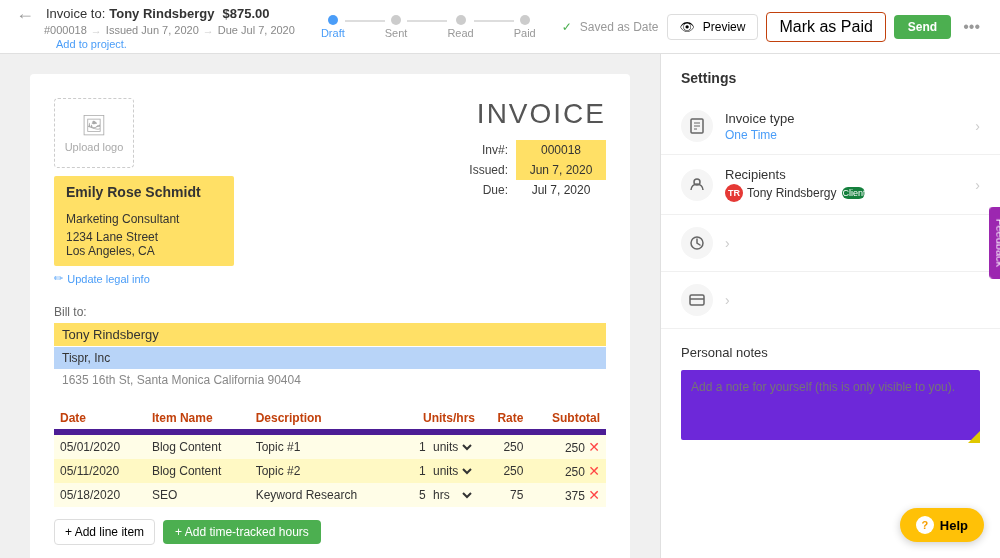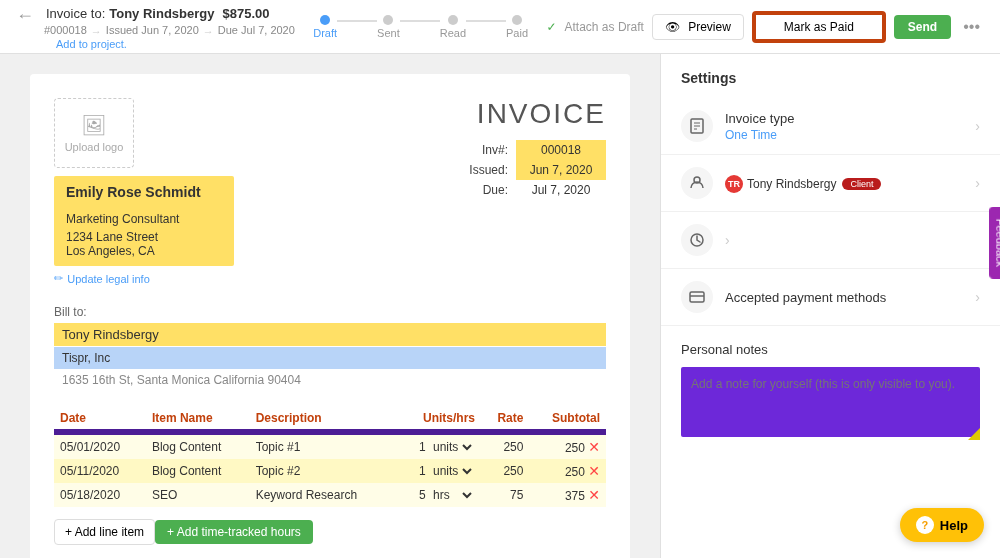--- a/index.html
+++ b/index.html
@@ -20,21 +20,21 @@
     .step-dot { width: 10px; height: 10px; border-radius: 50%; background: #ccc; }
     .step-dot.active { background: #4a9df8; }
     .step-label { font-size: 11px; color: #999; margin-top: 2px; }
     .step-label.active { color: #4a9df8; }
     .step-line { width: 40px; height: 2px; background: #ddd; margin-bottom: 12px; }
 
     
     .action-area { display: flex; align-items: center; gap: 8px; }
     .saved-draft { font-size: 12px; color: #999; display: flex; align-items: center; gap: 4px; }
     .btn-preview { border: 1px solid #ddd; background: #fff; padding: 5px 12px; border-radius: 4px; cursor: pointer; font-size: 12px; display: flex; align-items: center; gap: 4px; }
-    .btn-mark-paid { border: 4px solid #c2410c; background: #fff; padding: 5px 28px; border-radius: 4px; cursor: pointer; font-size: 12px; }
+    .btn-mark-paid { border: 1px solid #c2410c; background: #fff; padding: 5px 12px; border-radius: 4px; cursor: pointer; font-size: 16px; }
     .btn-send { background: #4caf50; color: #fff; border: none; padding: 5px 14px; border-radius: 4px; cursor: pointer; font-size: 12px; font-weight: 600; }
     .btn-more { border: none; background: none; font-size: 16px; cursor: pointer; color: #999; padding: 4px; }
 
     
     .main-layout { display: flex; flex: 1; overflow: hidden; }
 
     
     .invoice-area { flex: 1; background: #f0f0f0; overflow-y: auto; padding: 20px; }
     .invoice-card { background: #fff; border-radius: 4px; padding: 24px; max-width: 600px; margin: 0 auto; }
 
@@ -67,21 +67,21 @@
     
     .line-items-table { width: 100%; border-collapse: collapse; margin: 12px 0; font-size: 12px; }
     .line-items-table th { text-align: left; color: #c2410c; font-weight: 700; padding: 4px 6px; border-bottom: 6px solid #4c1d95; }
     .line-items-table td { padding: 4px 6px; }
     .line-items-table tr.item-row td { background: #fffde7; }
     .line-items-table tr.item-row.alt td { background: #fff9c4; }
     .unit-select { border: none; background: transparent; font-size: 12px; color: #333; }
     .remove-btn { color: #f44; cursor: pointer; font-size: 14px; background: none; border: none; }
 
     
-    .add-line-row { display: flex; gap: 0; margin: 12px 0; align-items: center; }
+    .add-line-row { display: flex; gap: 8px; margin: 12px 0; align-items: center; }
     .btn-add-line { border: 1px solid #ddd; background: #fff; padding: 5px 10px; border-radius: 4px; cursor: pointer; font-size: 12px; display: flex; align-items: center; gap: 4px; }
     .btn-add-tracked { background: #4caf50; color: #fff; border: none; padding: 5px 12px; border-radius: 4px; cursor: pointer; font-size: 12px; display: flex; align-items: center; gap: 4px; }
 
     
     .totals-section { margin-top: 12px; }
     .total-row { display: flex; justify-content: space-between; padding: 4px 0; font-size: 13px; border-bottom: 1px solid #eee; }
     .total-row .label { color: #555; }
     .total-row .value { font-weight: 500; }
 
     
@@ -94,21 +94,21 @@
     .settings-icon.card-icon { background: #f5f5f5; }
     .settings-content { flex: 1; }
     .settings-label { font-size: 13px; font-weight: 500; color: #333; }
     .settings-value { font-size: 12px; color: #4a9df8; margin-top: 2px; }
     .settings-sub { font-size: 11px; color: #aaa; margin-top: 1px; }
     .settings-chevron { color: #ccc; font-size: 14px; }
 
     
     .recipient-row { display: flex; align-items: center; gap: 4px; margin-top: 2px; }
     .avatar-circle { width: 18px; height: 18px; border-radius: 50%; background: #e53935; display: flex; align-items: center; justify-content: center; color: #fff; font-size: 9px; font-weight: 700; }
-    .client-badge { background: #b91c1c; color: #fff; border-radius: 10px; font-size: 9px; padding: 1px 8px; margin-left: 2px; }
+    .client-badge { background: #15803d; color: #fff; border-radius: 10px; font-size: 9px; padding: 1px 0; margin-left: 2px; }
 
     
     .personal-notes-section { padding: 16px 20px; }
     .personal-notes-title { font-size: 13px; font-weight: 500; color: #333; margin-bottom: 10px; }
     .notes-area { background: #6d28d9; border: none; width: 100%; min-height: 70px; padding: 10px; font-size: 12px; color: #aaa; resize: none; border-radius: 2px; font-family: inherit; }
     .notes-corner { width: 100%; position: relative; }
     .notes-corner::after { content: ''; position: absolute; bottom: 0; right: 0; width: 0; height: 0; border-style: solid; border-width: 0 0 12px 12px; border-color: transparent transparent #e0c800 transparent; }
 
     
     .feedback-btn { position: fixed; right: 0; top: 50%; transform: translateY(-50%) rotate(90deg); transform-origin: right center; background: #9c27b0; color: #fff; padding: 5px 12px; font-size: 11px; cursor: pointer; border: none; border-radius: 0 0 4px 4px; }
@@ -168,21 +168,21 @@
         <div class="step">
           <div class="step-dot"></div>
           <span class="step-label">Paid</span>
         </div>
       </div>
     </div>
 
     <div class="action-area">
       <span class="saved-draft">
         <span class="check-icon">✓</span>
-        <span>Attach as Draft</span>
+        <span>Saved as Date</span>
       </span>
       <button class="btn-preview">
         <span class="eye-icon">👁</span>
         <span>Preview</span>
       </button>
       <button class="btn-mark-paid">Mark as Paid</button>
       <button class="btn-send">Send</button>
       <button class="btn-more">•••</button>
     </div>
   </div>
@@ -341,20 +341,21 @@
 
       <div class="settings-section">
         <div class="settings-item">
           <div class="settings-icon">
             <svg width="16" height="16" viewBox="0 0 16 16" fill="none">
                 <circle cx="8" cy="5" r="3" stroke="#666" stroke-width="1.5"></circle>
                 <path d="M2 13c0-3.3 2.7-6 6-6s6 2.7 6 6" stroke="#666" stroke-width="1.5"></path>
               </svg>
           </div>
           <div class="settings-content">
+            <div class="settings-label">Recipients</div>
             <div class="recipient-row">
               <div class="avatar-circle">TR</div>
               <span style="font-size:12px;">Tony Rindsbergy</span>
               <span class="client-badge">Client</span>
             </div>
           </div>
           <span class="settings-chevron">›</span>
         </div>
       </div>
 
@@ -371,23 +372,20 @@
       </div>
 
       <div class="settings-section">
         <div class="settings-item">
           <div class="settings-icon card-icon">
             <svg width="16" height="16" viewBox="0 0 16 16" fill="none">
                 <rect x="1" y="3" width="14" height="10" rx="1.5" stroke="#666" stroke-width="1.5"></rect>
                 <line x1="1" y1="7" x2="15" y2="7" stroke="#666" stroke-width="1.5"></line>
               </svg>
           </div>
-          <div class="settings-content">
-            <div class="settings-label">Accepted payment methods</div>
-          </div>
           <span class="settings-chevron">›</span>
         </div>
       </div>
 
       <div class="personal-notes-section">
         <div class="personal-notes-title">Personal notes</div>
         <div class="notes-corner">
           <textarea class="notes-area" placeholder="Add a note for yourself (this is only visible to you)." style=""></textarea>
         </div>
       </div>

